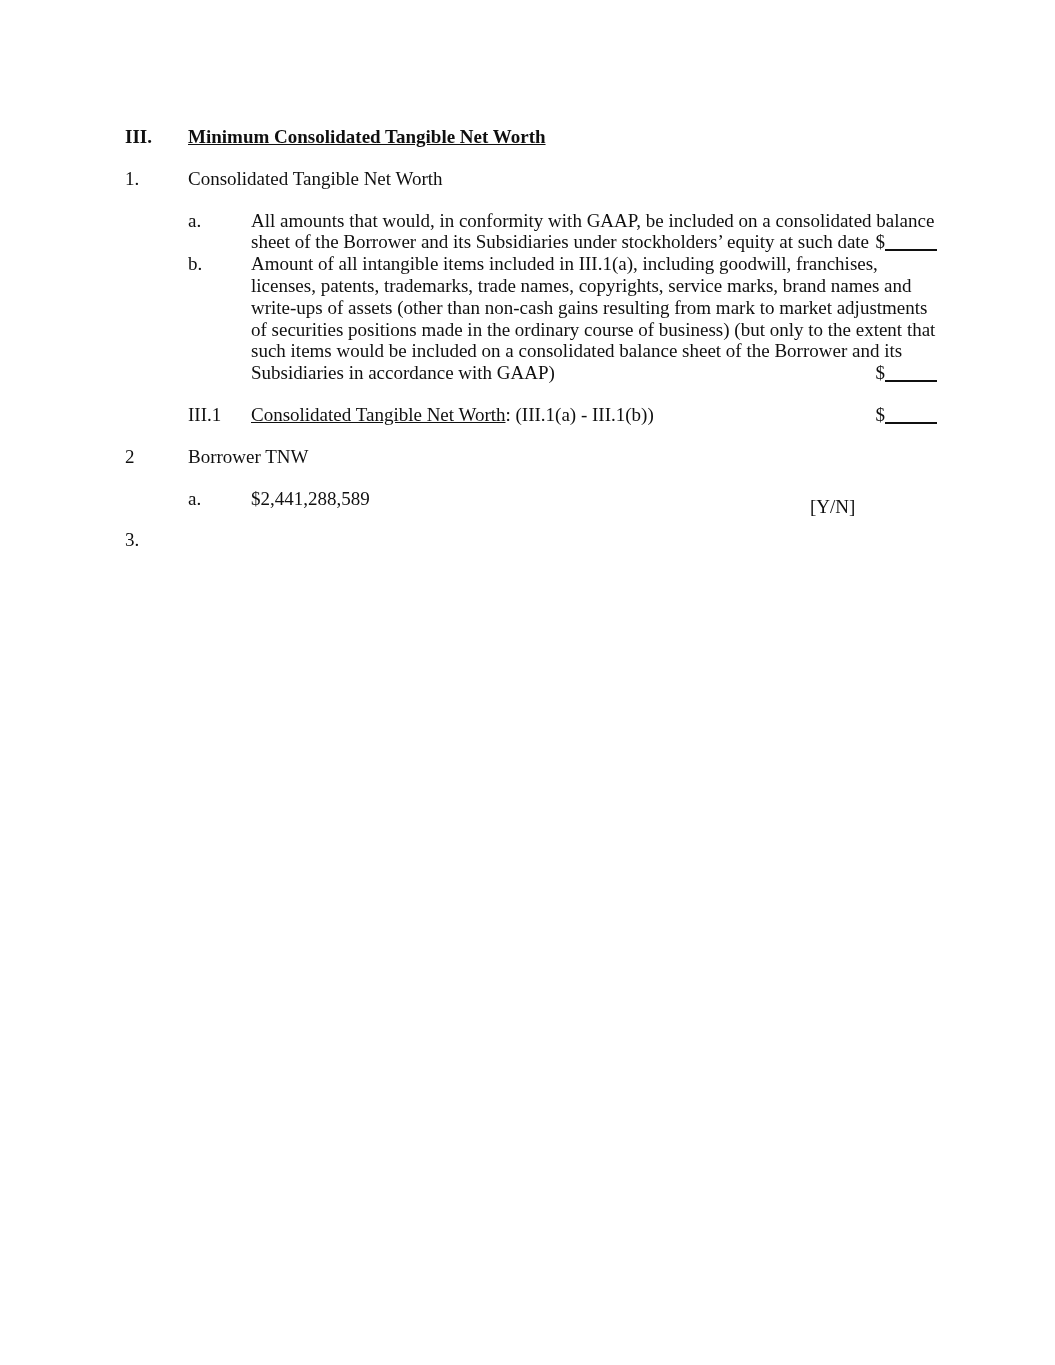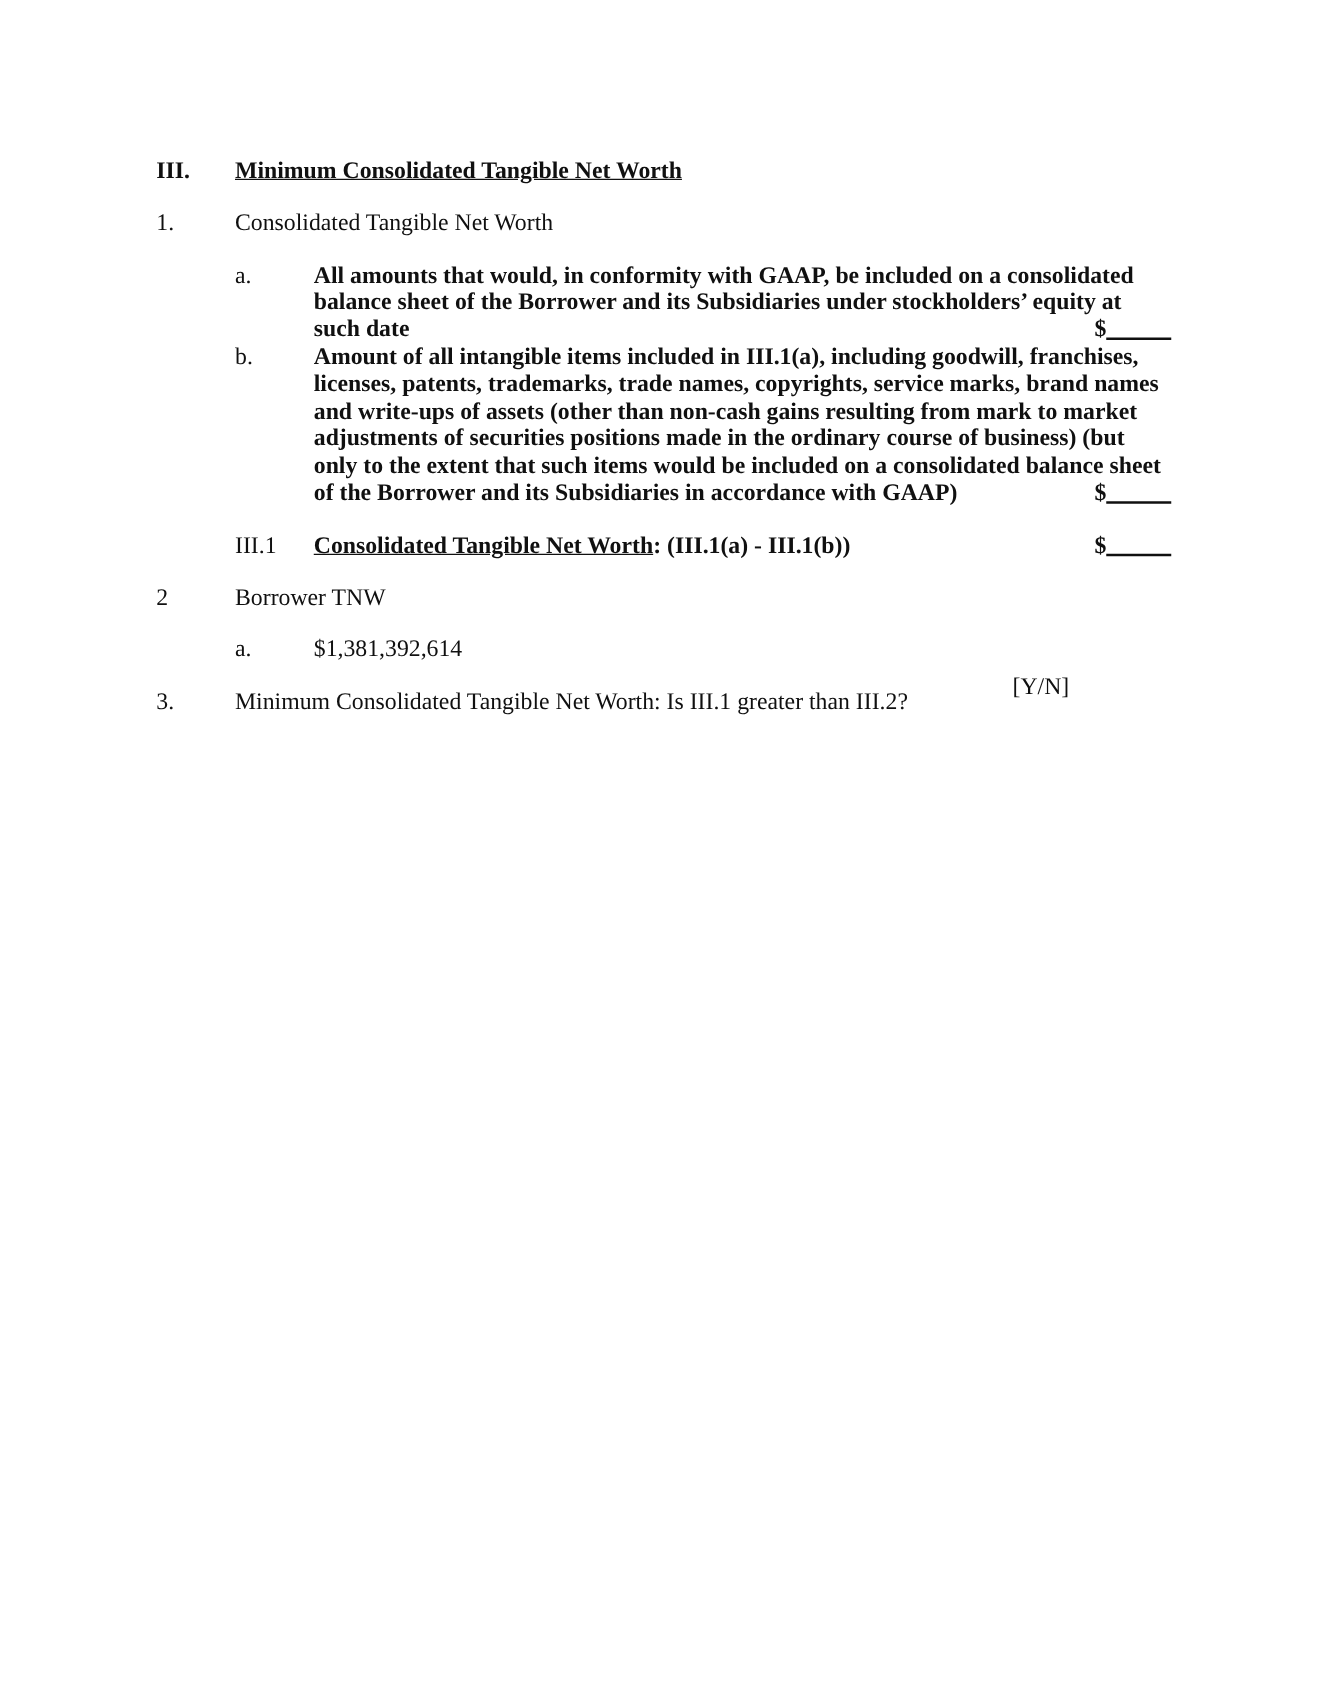--- a/index.html
+++ b/index.html
@@ -36,21 +36,20 @@
   }
   .bold { font-weight: bold; }
   .heading-title {
     font-weight: bold;
     text-decoration: underline;
   }
   .underlined { text-decoration: underline; }
   .body {
     position: relative;
     width: 686px;
-    font-weight: bold;
   }
   .body3 {
     position: relative;
     width: 749px;
   }
   .amount {
     position: absolute;
     right: 0;
     bottom: 0;
     white-space: nowrap;
@@ -109,24 +108,23 @@
     </div>
   </div>
 
   <div class="row mt">
     <span class="col-num">2</span>
     <span>Borrower TNW</span>
   </div>
 
   <div class="row mt indent-1">
     <span class="col-num">a.</span>
-    <span>$1,381,392,614</span>
+    <span>$2,441,288,589</span>
   </div>
 
   <div class="row mt">
     <span class="col-num">3.</span>
     <div class="body3">
-      <span>Minimum Consolidated Tangible Net Worth: Is III.1 greater than III.2?</span>
       <span class="yn">[Y/N]</span>
     </div>
   </div>
 
 </div>
 
 </body></html>

